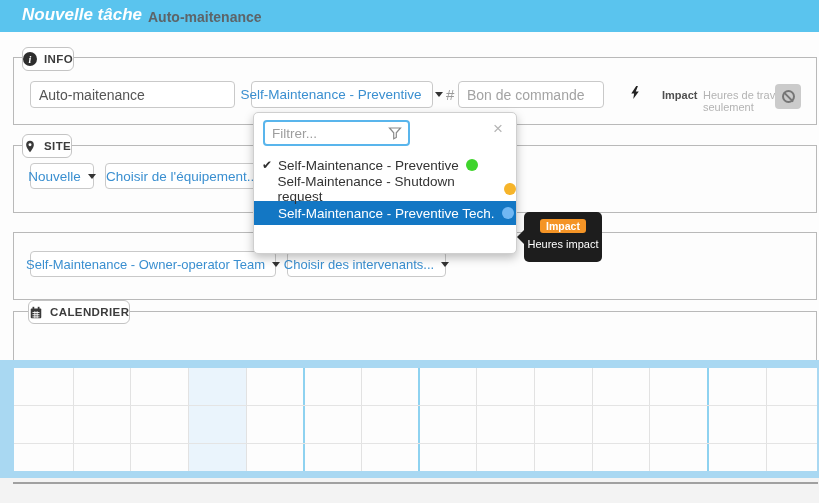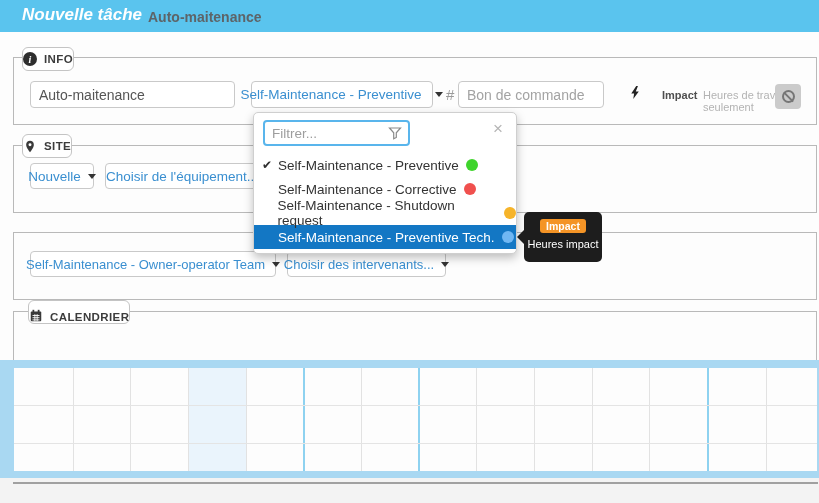--- a/index.html
+++ b/index.html
@@ -17,21 +17,21 @@
   .box.info      { top:57px;  height:68px; }
   .box.site      { top:145px; height:68px; }
   .box.equipe    { top:232px; height:68px; }
   .box.calendrier{ top:311px; height:172px; background:transparent; }
   .tab { position:absolute; height:24px; background:#ffffff; border:1px solid #c4c4c4; border-radius:6px;
          display:flex; align-items:center; gap:7px; padding:0 0; z-index:2;
          font-size:11.5px; font-weight:bold; color:#3c3c3c; letter-spacing:.4px; }
   .tab.info-tab   { left:22px; top:47px; }
   .tab.site-tab   { left:22px; top:134px; }
   .tab.equipe-tab { left:22px; top:220px; }
-  .tab.cal-tab    { left:28px; top:300px;align-items:flex-end; }
+  .tab.cal-tab    { left:28px; top:300px; }
   .info-circle { width:14px; height:14px; border-radius:50%; background:#2e2e2e; color:#fff;
                  display:flex; align-items:center; justify-content:center; }
   .info-circle::after { content:"i"; font: italic bold 10px "Liberation Serif", serif; }
 
   
   .btn { position:absolute; height:27px; background:#fff; border:1px solid #c9c9c9; border-radius:4px;
          display:flex; align-items:center; justify-content:center; gap:7px; font-size:13.5px; color:#3a8fd0; cursor:pointer; white-space:nowrap; }
   .caret { width:0; height:0; border-left:4px solid transparent; border-right:4px solid transparent; border-top:5px solid #333; }
   .dot { width:13px; height:13px; border-radius:50%; display:inline-block; }
   .txt-input { position:absolute; height:27px; border:1px solid #c9c9c9; border-radius:4px; padding:0 8px;
@@ -161,25 +161,20 @@
       <svg class="funnel icon-svg" width="16" height="16" viewBox="0 0 16 16">
           <path d="M2.5 3h11l-4.2 4.8v4.7l-2.6 1.3V7.8z" fill="none" stroke="#8a8a8a" stroke-width="1.2"></path>
         </svg>
     </div>
     <span class="dd-close">×</span>
     <div class="dd-options">
       <div class="dd-row">
         <span class="dd-check">✔</span>
         <span class="dd-label">Self-Maintenance - Preventive</span>
         <span class="dot" style="background: rgb(63, 212, 44);"></span>
-      </div>
-      <div class="dd-row">
-        <span class="dd-check"></span>
-        <span class="dd-label">Self-Maintenance - Corrective</span>
-        <span class="dot" style="background: rgb(240, 80, 78);"></span>
       </div>
       <div class="dd-row">
         <span class="dd-check"></span>
         <span class="dd-label">Self-Maintenance - Shutdown request</span>
         <span class="dot" style="background: rgb(246, 180, 42);"></span>
       </div>
       <div class="dd-row hl" style="background: rgb(19, 119, 196);">
         <span class="dd-check"></span>
         <span class="dd-label">Self-Maintenance - Preventive Tech.</span>
         <span class="dot" style="background: rgb(112, 183, 243);"></span>

